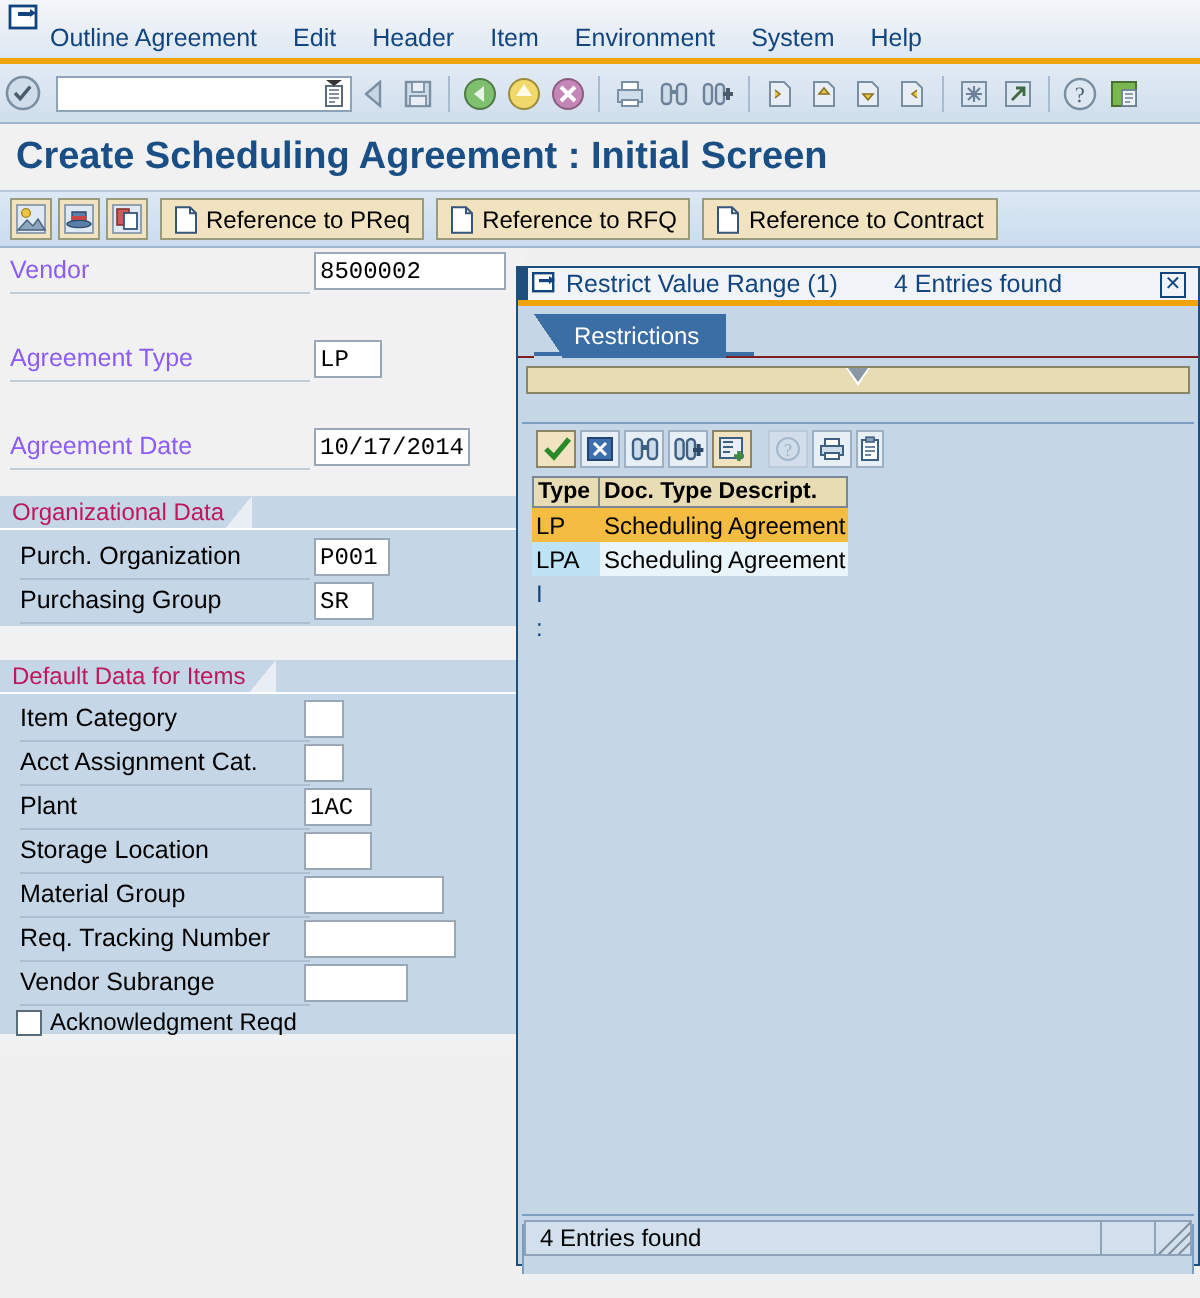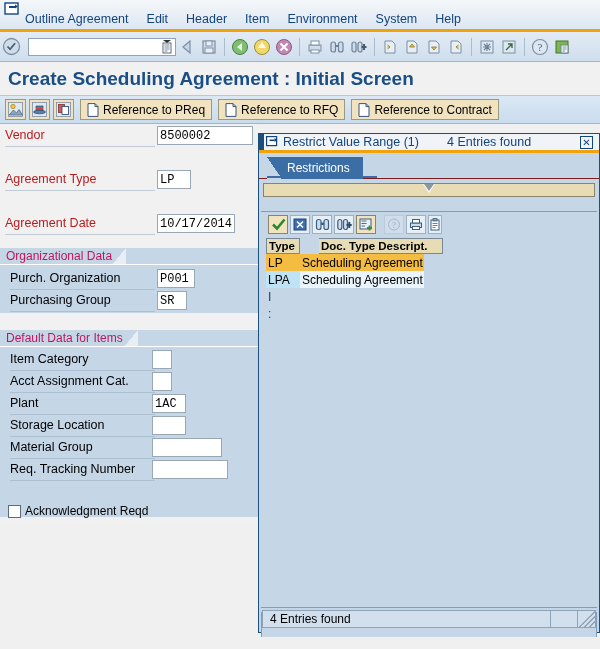--- a/index.html
+++ b/index.html
@@ -75,21 +75,21 @@
     padding:0 6px;font-size:12px;color:#000;white-space:nowrap;margin-left:3px;
   }
 
   
   .form{
     position:absolute;left:0;top:125px;width:262px;height:400px;
     background:#f1f1f1;
   }
   .frow{position:relative;height:22px;}
   .flabel{
-    position:absolute;left:5px;top:3px;font-size:12.5px;color:#b91c1c;
+    position:absolute;left:5px;top:3px;font-size:12.5px;color:#8b5cf6;
     white-space:nowrap;
   }
   .fline{
     position:absolute;left:5px;bottom:0;height:1px;background:#c2ccd6;
   }
   .finput{
     position:absolute;top:1px;height:19px;background:#fff;
     border:1px solid #9aa7b4;box-sizing:border-box;
     font-family:"Liberation Mono", monospace;font-size:12px;
     padding:1px 2px;line-height:15px;color:#000;
@@ -190,21 +190,21 @@
   .dtb{
     width:20px;height:19px;background:#f2e3c0;border:1px solid #8c8468;
     box-sizing:border-box;display:flex;align-items:center;justify-content:center;
   }
   .dtb.plain{background:#e6eef6;border:1px solid #9fb0c2;}
   .dtb.dis{background:#dbe4ee;border:1px solid #b6c3d0;opacity:.55;}
   .dtb-sep{width:4px;}
 
   
   .tbl{margin-left:6px;margin-top:2px;}
-  .thead{display:flex;height:16px;gap:19px;}
+  .thead{display:flex;height:16px;}
   .th{
     background:#e8dcb4;border:1px solid #7a8795;border-left:none;
     box-sizing:border-box;font-size:11.5px;font-weight:bold;color:#000;
     display:flex;align-items:center;padding-left:2px;line-height:12px;
   }
   .th:first-child{border-left:1px solid #7a8795;}
   .trow{display:flex;height:17px;}
   .td{
     box-sizing:border-box;font-size:12px;color:#000;
     display:flex;align-items:center;padding-left:2px;white-space:nowrap;overflow:hidden;
@@ -518,20 +518,25 @@
         <div class="frow" style="position:absolute;top:68px;left:0;width:262px;">
           <div class="flabel" style="left:10px;">Storage Location</div>
           <div class="fline" style="left:10px;width:145px;"></div>
           <input class="finput" style="left: 152px; width: 34px;" value="">
         </div>
         <div class="frow" style="position:absolute;top:112px;left:0;width:262px;">
           <div class="flabel" style="left:10px;">Req. Tracking Number</div>
           <div class="fline" style="left:10px;width:145px;"></div>
           <input class="finput" style="left: 152px; width: 76px;" value="">
         </div>
+        <div class="frow" style="position:absolute;top:134px;left:0;width:262px;">
+          <div class="flabel" style="left:10px;">Vendor Subrange</div>
+          <div class="fline" style="left:10px;width:145px;"></div>
+          <input class="finput" style="left: 152px; width: 52px;" value="">
+        </div>
         <div class="chkwrap" style="top:157px;">
           <div class="chkbox"></div>
           <span>Acknowledgment Reqd</span>
         </div>
       </div>
     </div>
   </div>
 
   <div class="dialog">
     <div class="dlg-title">

